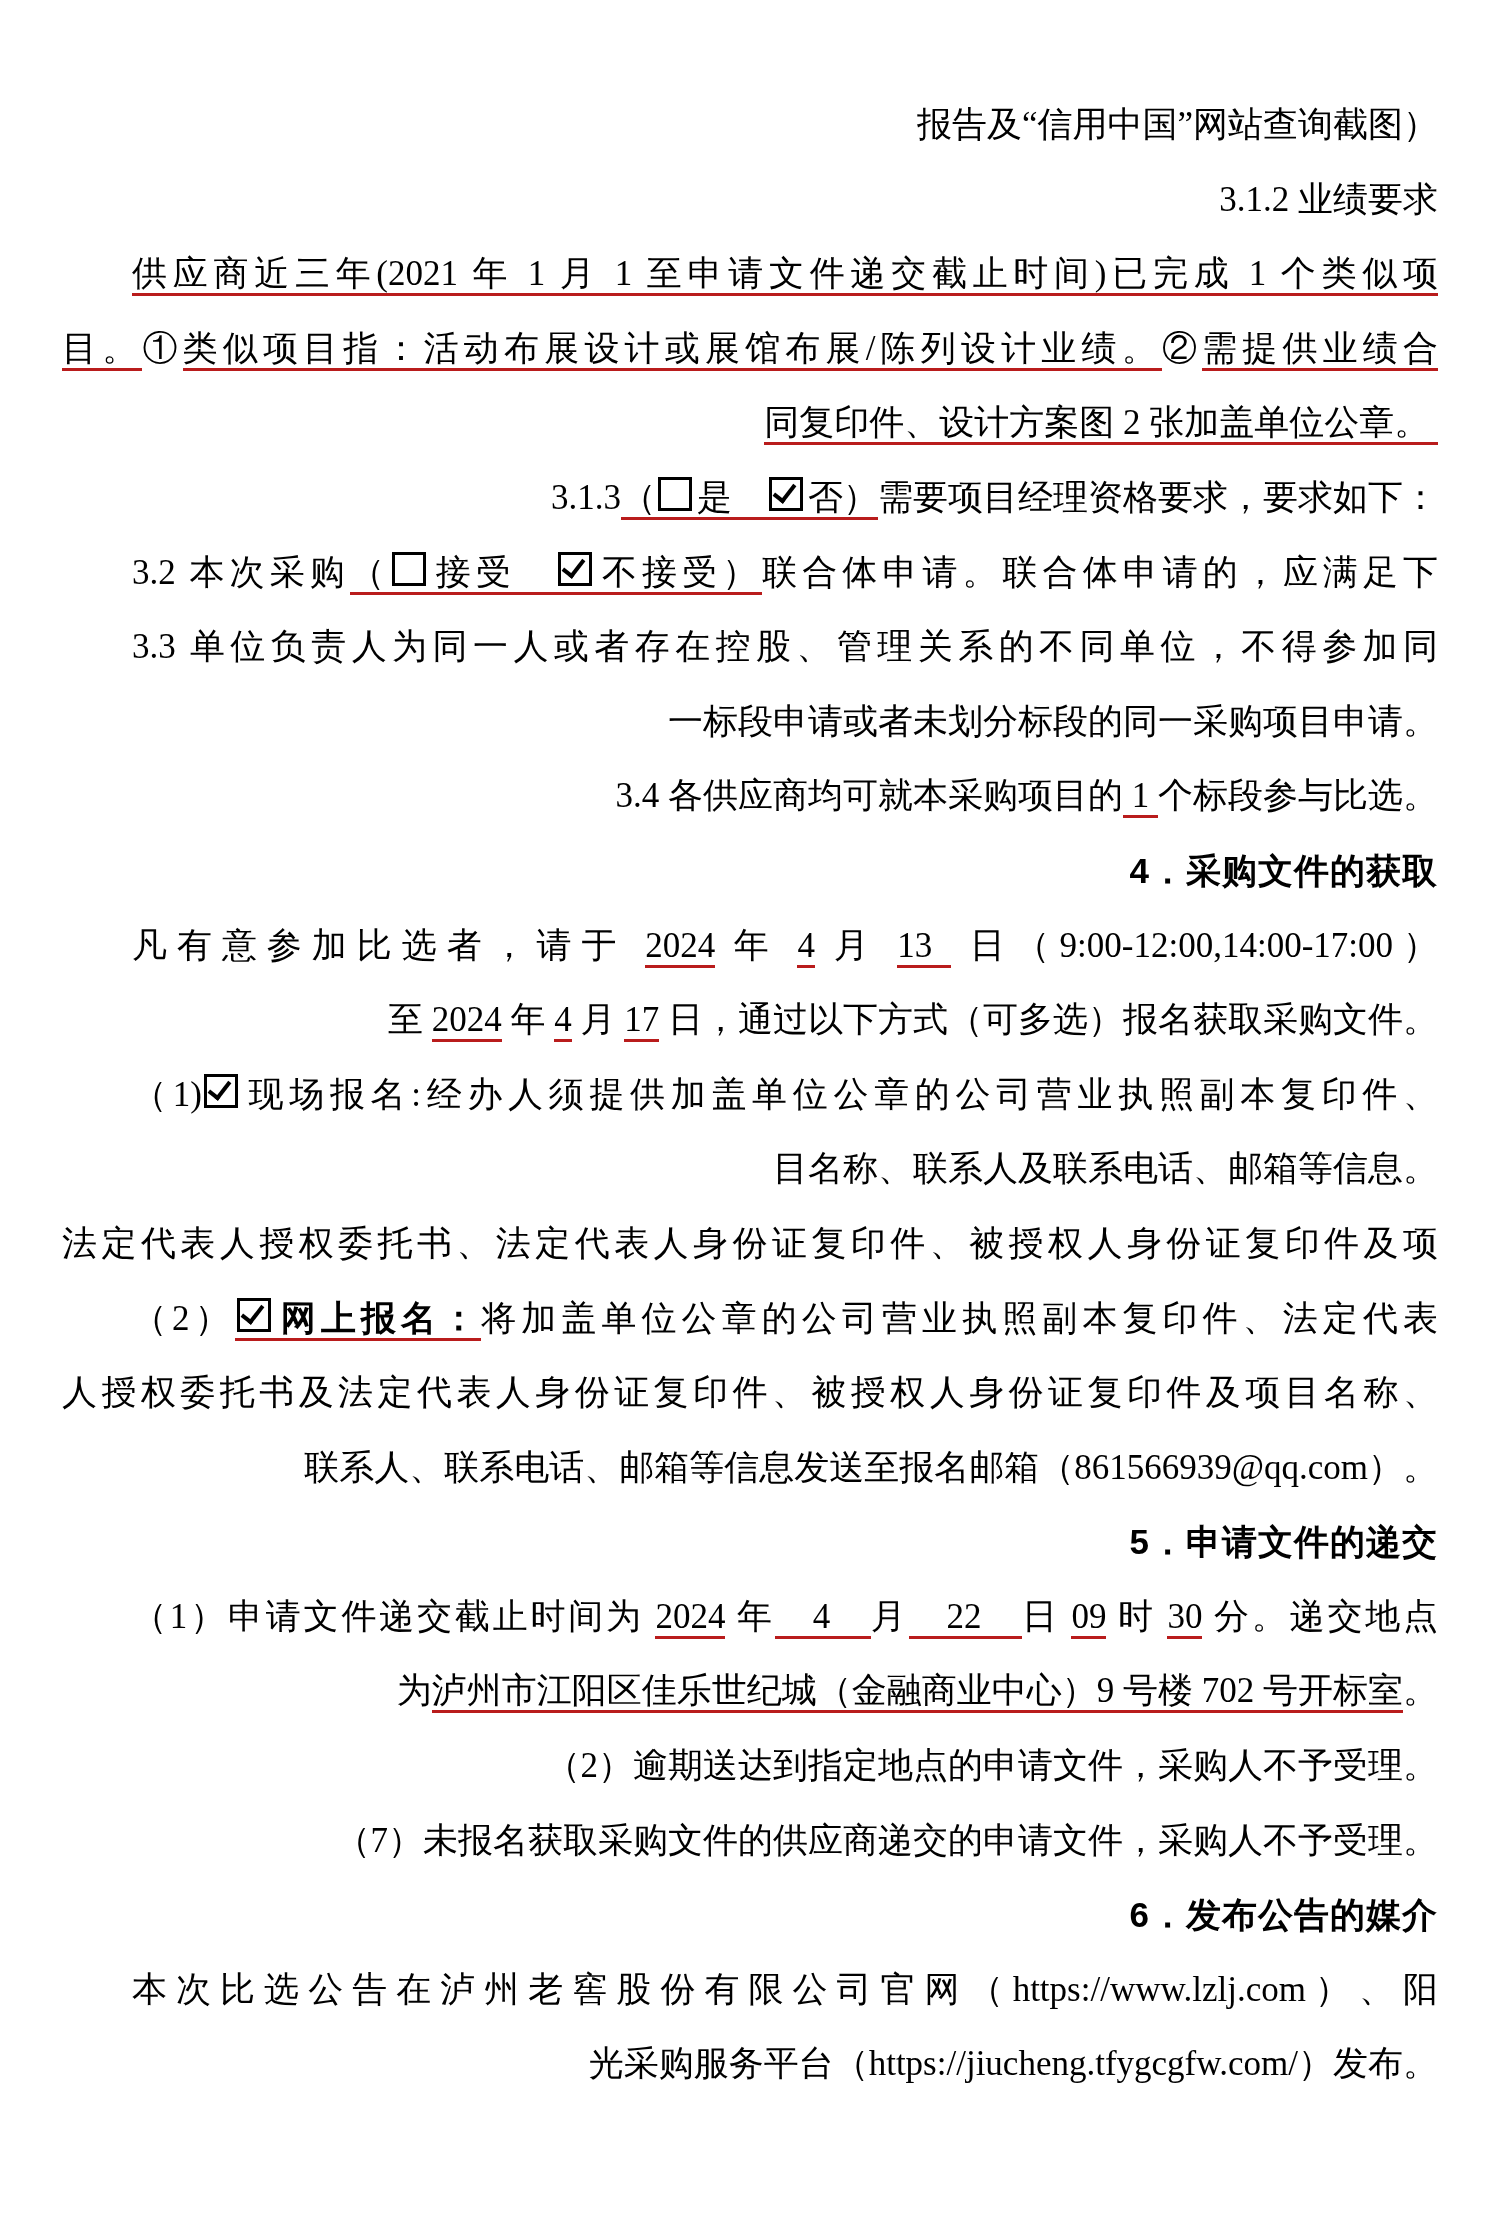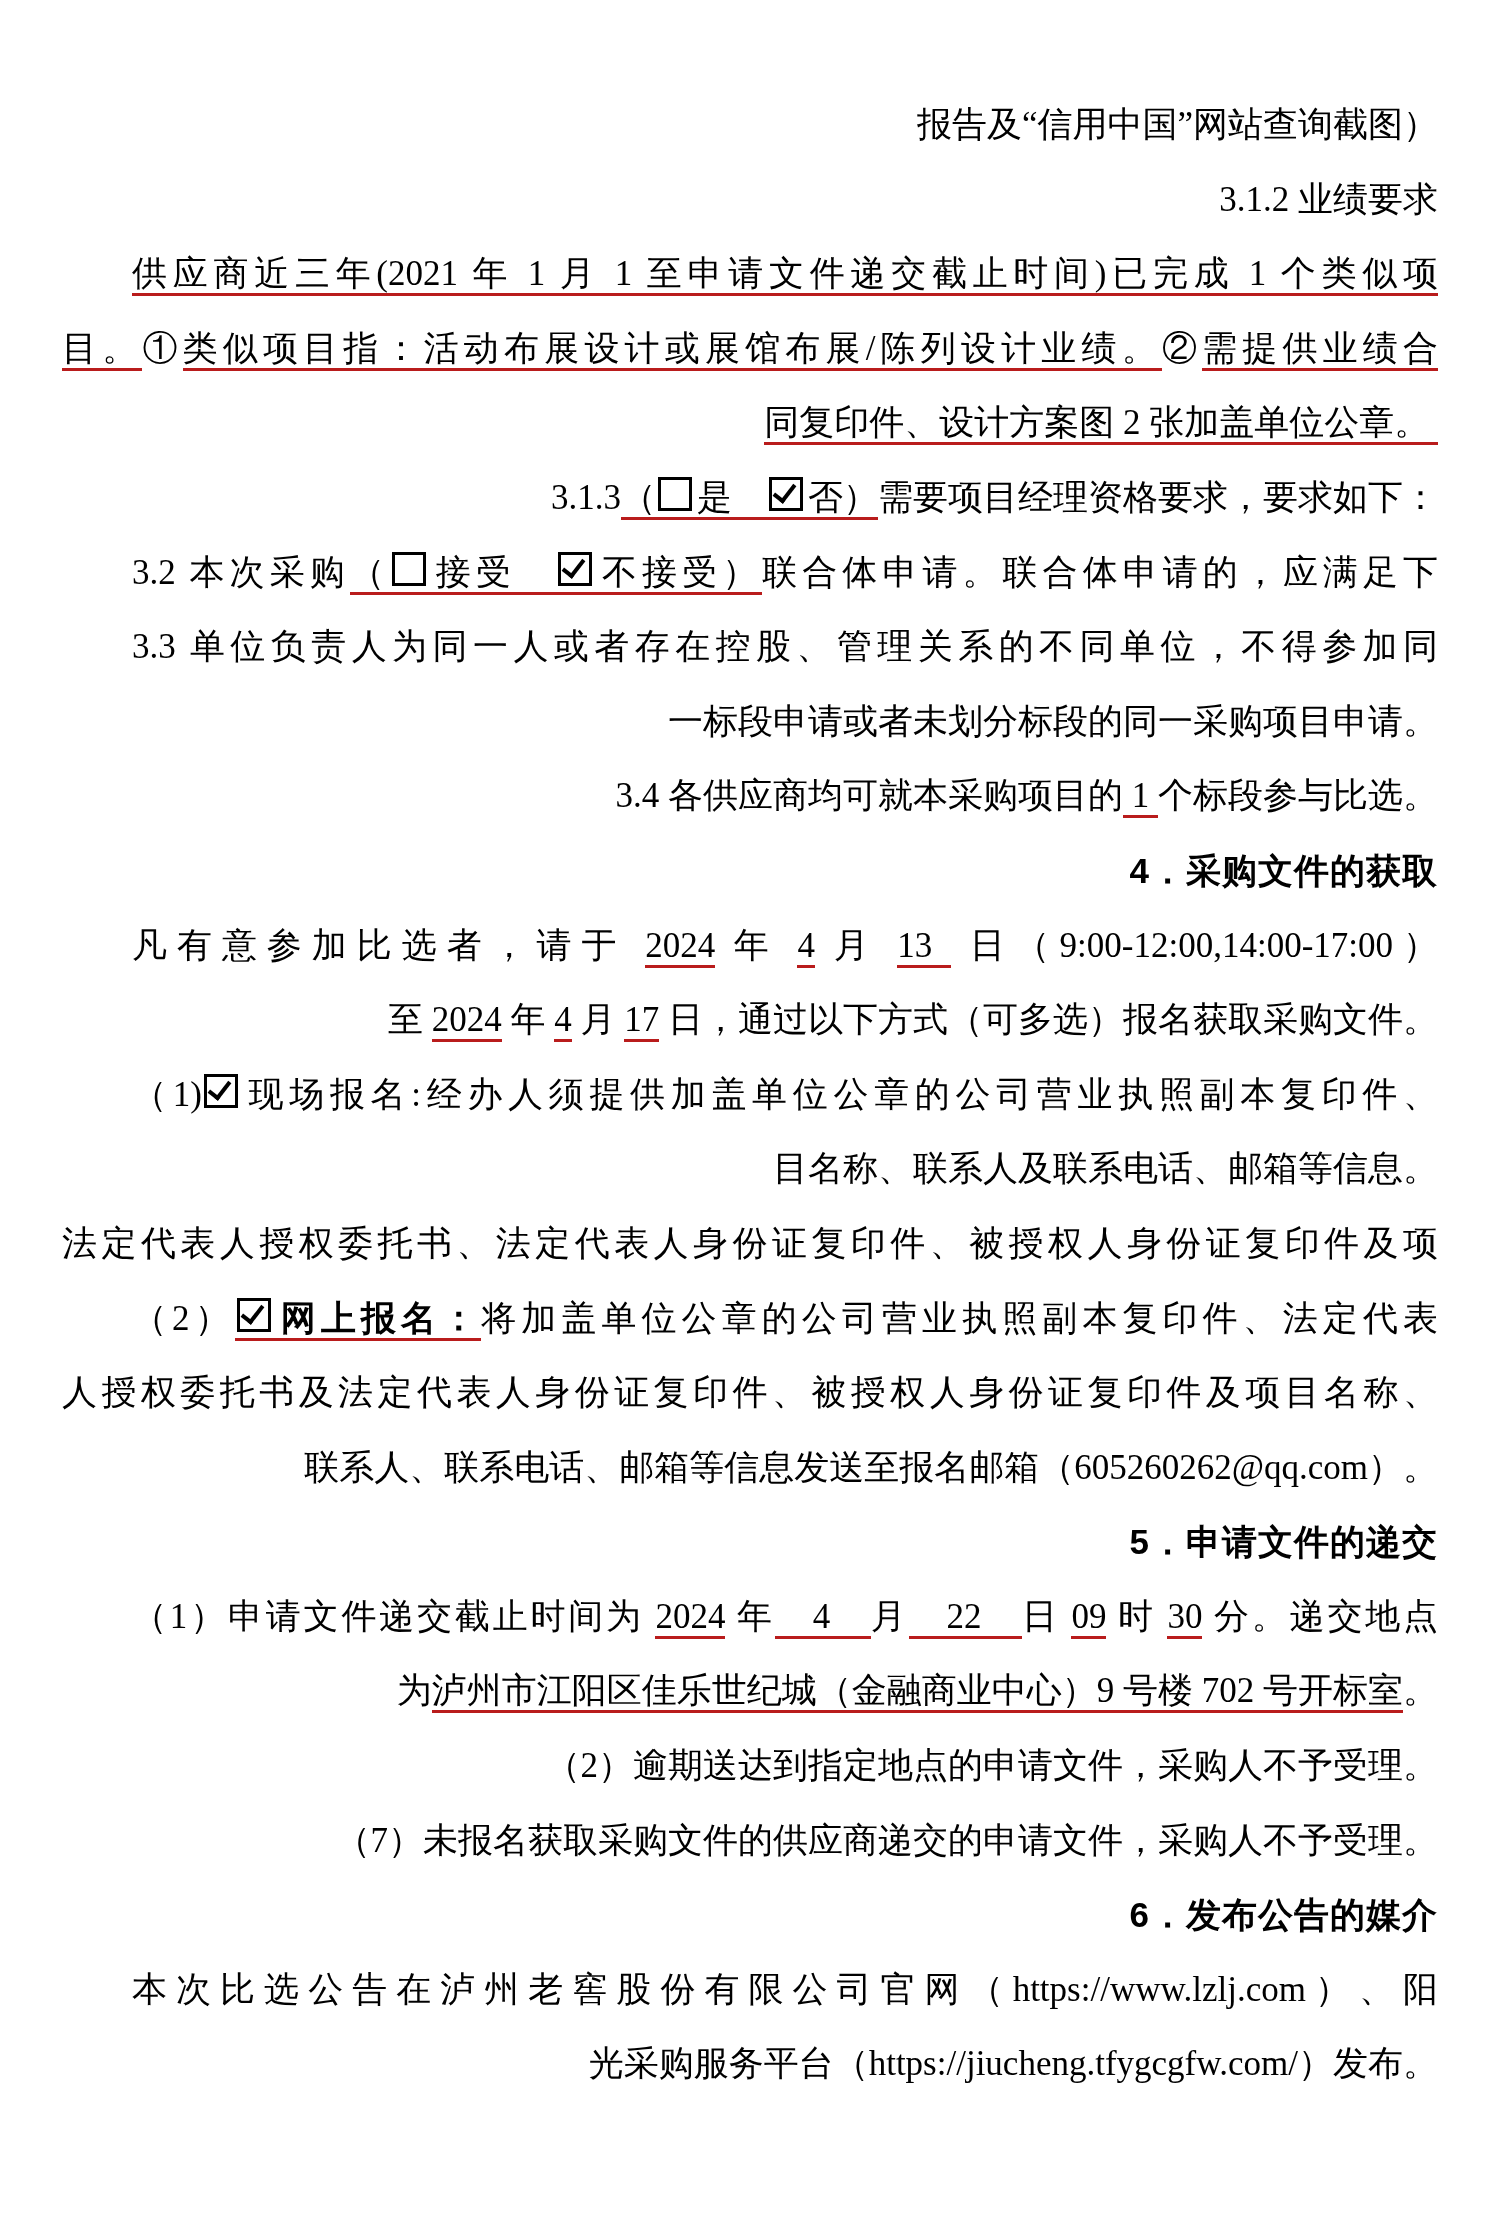--- a/index.html
+++ b/index.html
@@ -45,21 +45,21 @@
     <div class="line"><span>一标段申请或者未划分标段的同一采购项目申请。</span></div>
     <div class="line ind"><span>3.4 各供应商均可就本采购项目的</span><span class="u">&nbsp;1&nbsp;</span><span>个标段参与比选。</span></div>
     <div class="line h"><span>4．采购文件的获取</span></div>
     <div class="line ind j"><span>凡有意参加比选者，请于 </span><span class="u">2024</span><span> 年 </span><span class="u">4</span><span> 月 </span><span class="u">13&nbsp;</span><span>&nbsp;日（9:00-12:00,14:00-17:00）</span></div>
     <div class="line"><span>至 </span><span class="u">2024</span><span> 年 </span><span class="u">4</span><span> 月 </span><span class="u">17</span><span> 日，通过以下方式（可多选）报名获取采购文件。</span></div>
     <div class="line ind j"><span>（1)</span><span class="cb checked"></span><span>现场报名:经办人须提供加盖单位公章的公司营业执照副本复印件、</span></div>
     <div class="line"><span>目名称、联系人及联系电话、邮箱等信息。</span></div>
     <div class="line j"><span>法定代表人授权委托书、法定代表人身份证复印件、被授权人身份证复印件及项</span></div>
     <div class="line ind j"><span>（2）</span><span class="seg u b"><span class="cb checked"></span><span>网上报名：</span></span><span>将加盖单位公章的公司营业执照副本复印件、法定代表</span></div>
     <div class="line j"><span>人授权委托书及法定代表人身份证复印件、被授权人身份证复印件及项目名称、</span></div>
-    <div class="line"><span>联系人、联系电话、邮箱等信息发送至报名邮箱（605260262@qq.com）。</span></div>
+    <div class="line"><span>联系人、联系电话、邮箱等信息发送至报名邮箱（861566939@qq.com）。</span></div>
     <div class="line h"><span>5．申请文件的递交</span></div>
     <div class="line ind j"><span>（1）申请文件递交截止时间为 </span><span class="u">2024</span><span> 年</span><span class="u">　4　</span><span>月</span><span class="u">　22　</span><span>日 </span><span class="u">09</span><span> 时 </span><span class="u">30</span><span> 分。递交地点</span></div>
     <div class="line"><span>为</span><span class="u">泸州市江阳区佳乐世纪城（金融商业中心）9 号楼 702 号开标室</span><span>。</span></div>
     <div class="line ind"><span>（2）逾期送达到指定地点的申请文件，采购人不予受理。</span></div>
     <div class="line ind"><span>（7）未报名获取采购文件的供应商递交的申请文件，采购人不予受理。</span></div>
     <div class="line h"><span>6．发布公告的媒介</span></div>
     <div class="line ind j"><span>本次比选公告在泸州老窖股份有限公司官网（https://www.lzlj.com）、阳</span></div>
     <div class="line"><span>光采购服务平台（https://jiucheng.tfygcgfw.com/）发布。</span></div>
   </div>
 

